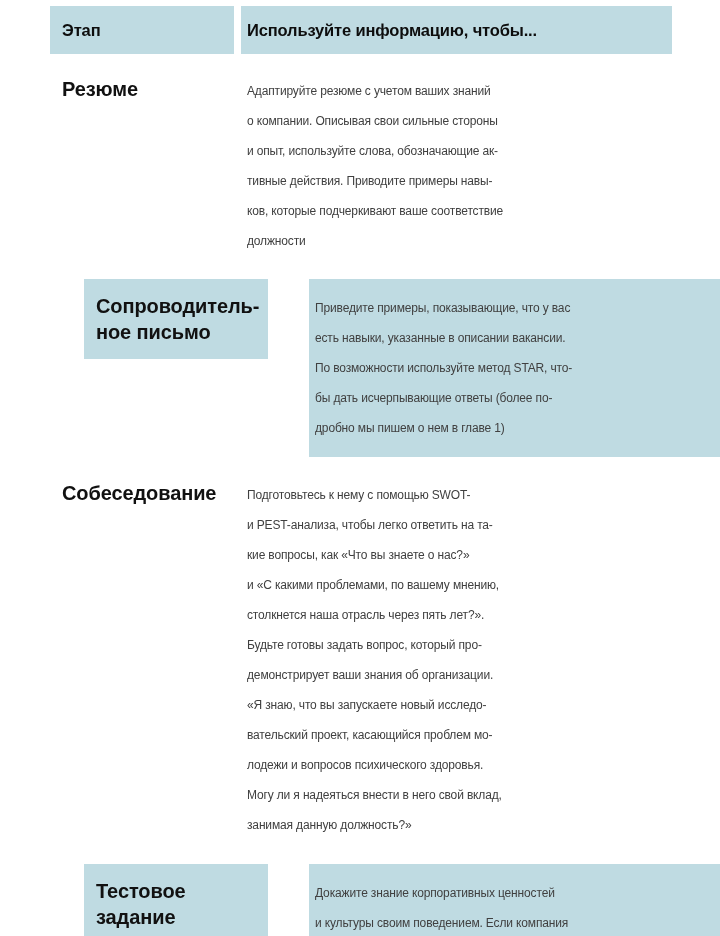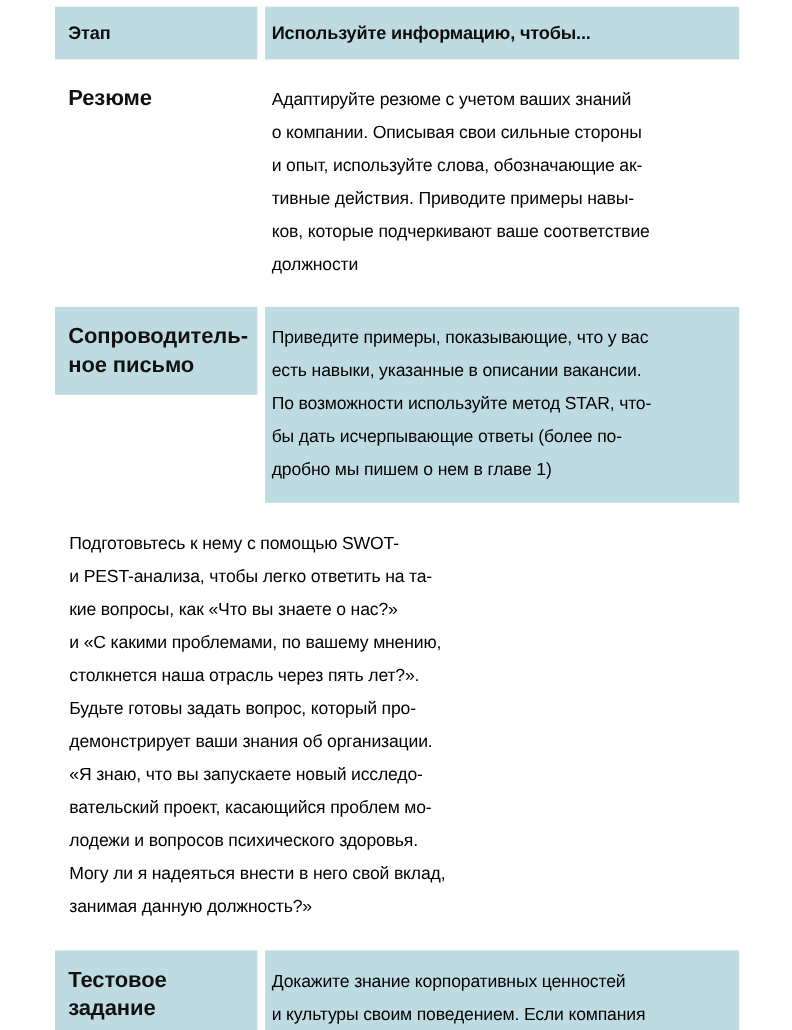--- a/index.html
+++ b/index.html
@@ -43,20 +43,21 @@
   .col-info {
     width: 431px;
     flex: 0 0 431px;
     box-sizing: border-box;
     padding: 14px 24px 14px 6px;
   }
 
   .tinted .col-stage,
   .tinted .col-info {
     background: #bfdbe2;
+    margin-left: 34px;
   }
   .plain .col-stage,
   .plain .col-info {
     background: #ffffff;
   }
 
   .head .col-stage,
   .head .col-info {
     background: #bfdbe2;
     padding-top: 12px;
@@ -66,24 +67,24 @@
   .stage-text {
     font-size: 20px;
     font-weight: bold;
     line-height: 26px;
     color: #111111;
     letter-spacing: -0.1px;
     white-space: pre-line;
   }
 
   .info-text {
-    font-size: 16px;
+    font-size: 12px;
     font-weight: normal;
     line-height: 30px;
-    color: #000000;
+    color: #404040;
     letter-spacing: -0.15px;
     white-space: pre-line;
   }
 
   .head .stage-text,
   .head .info-text {
     font-size: 16.5px;
     font-weight: bold;
     line-height: 24px;
     color: #0d0d0d;
@@ -138,20 +139,23 @@
 есть навыки, указанные в описании вакансии.
 По возможности используйте метод STAR, что-
 бы дать исчерпывающие ответы (более по-
 дробно мы пишем о нем в главе 1)</div>
     </div>
   </div>
 
   <div class="spacer-md"></div>
 
   <div class="row plain">
+    <div class="col-stage">
+      <div class="stage-text">Собеседование</div>
+    </div>
     <div class="gutter"></div>
     <div class="col-info">
       <div class="info-text">Подготовьтесь к нему с помощью SWOT-
 и PEST-анализа, чтобы легко ответить на та-
 кие вопросы, как «Что вы знаете о нас?»
 и «С какими проблемами, по вашему мнению,
 столкнется наша отрасль через пять лет?».
 Будьте готовы задать вопрос, который про-
 демонстрирует ваши знания об организации.
 «Я знаю, что вы запускаете новый исследо-

